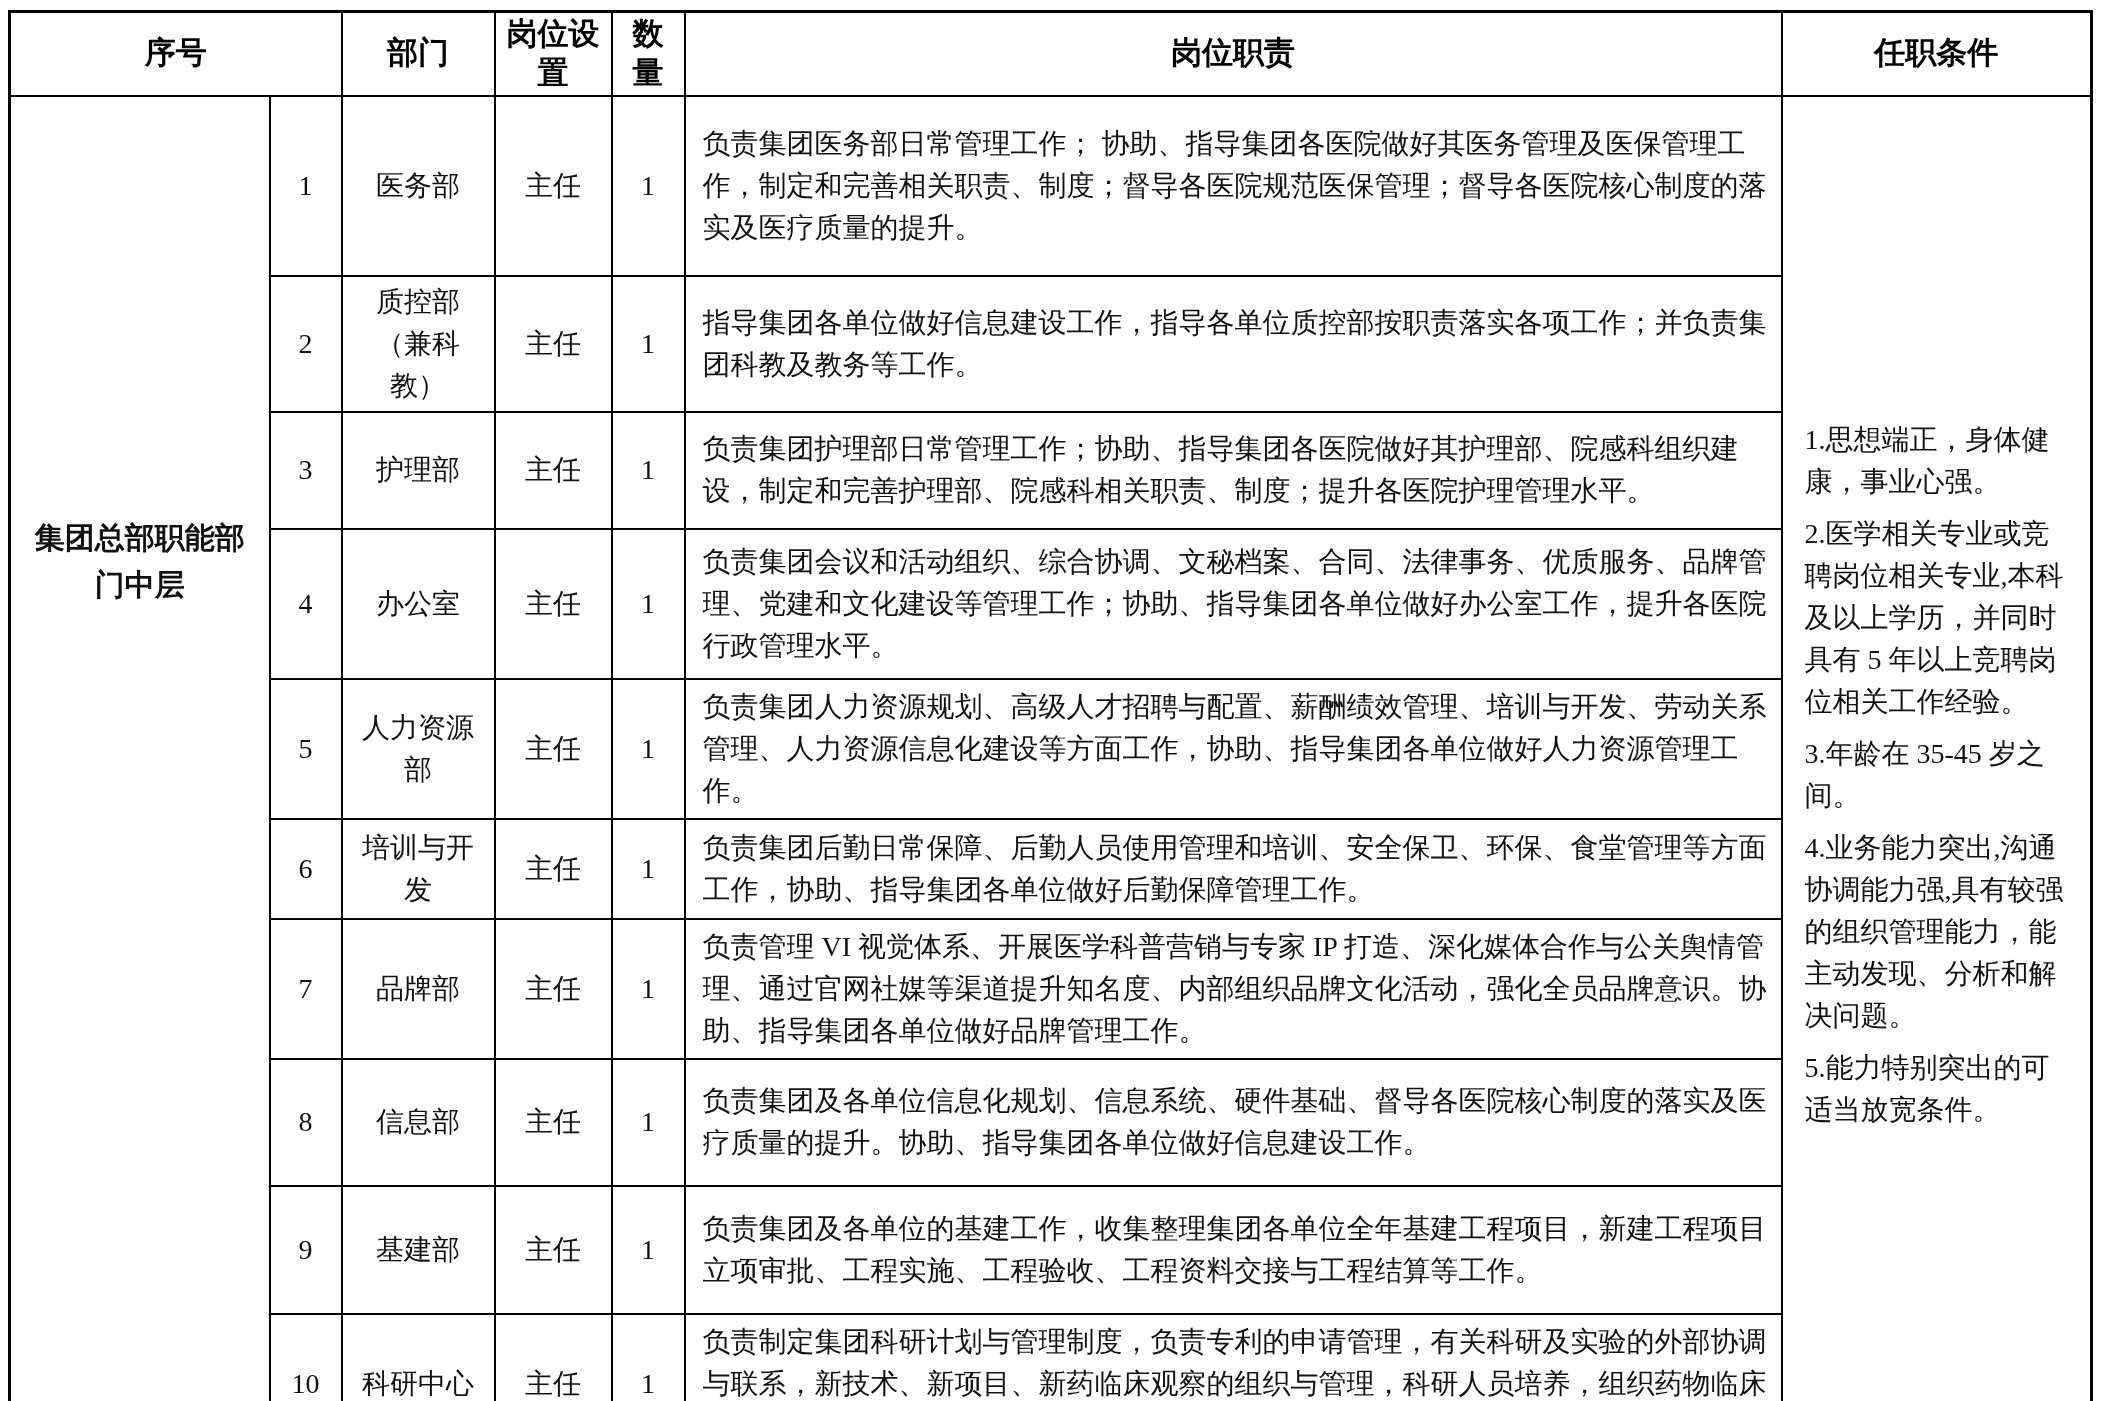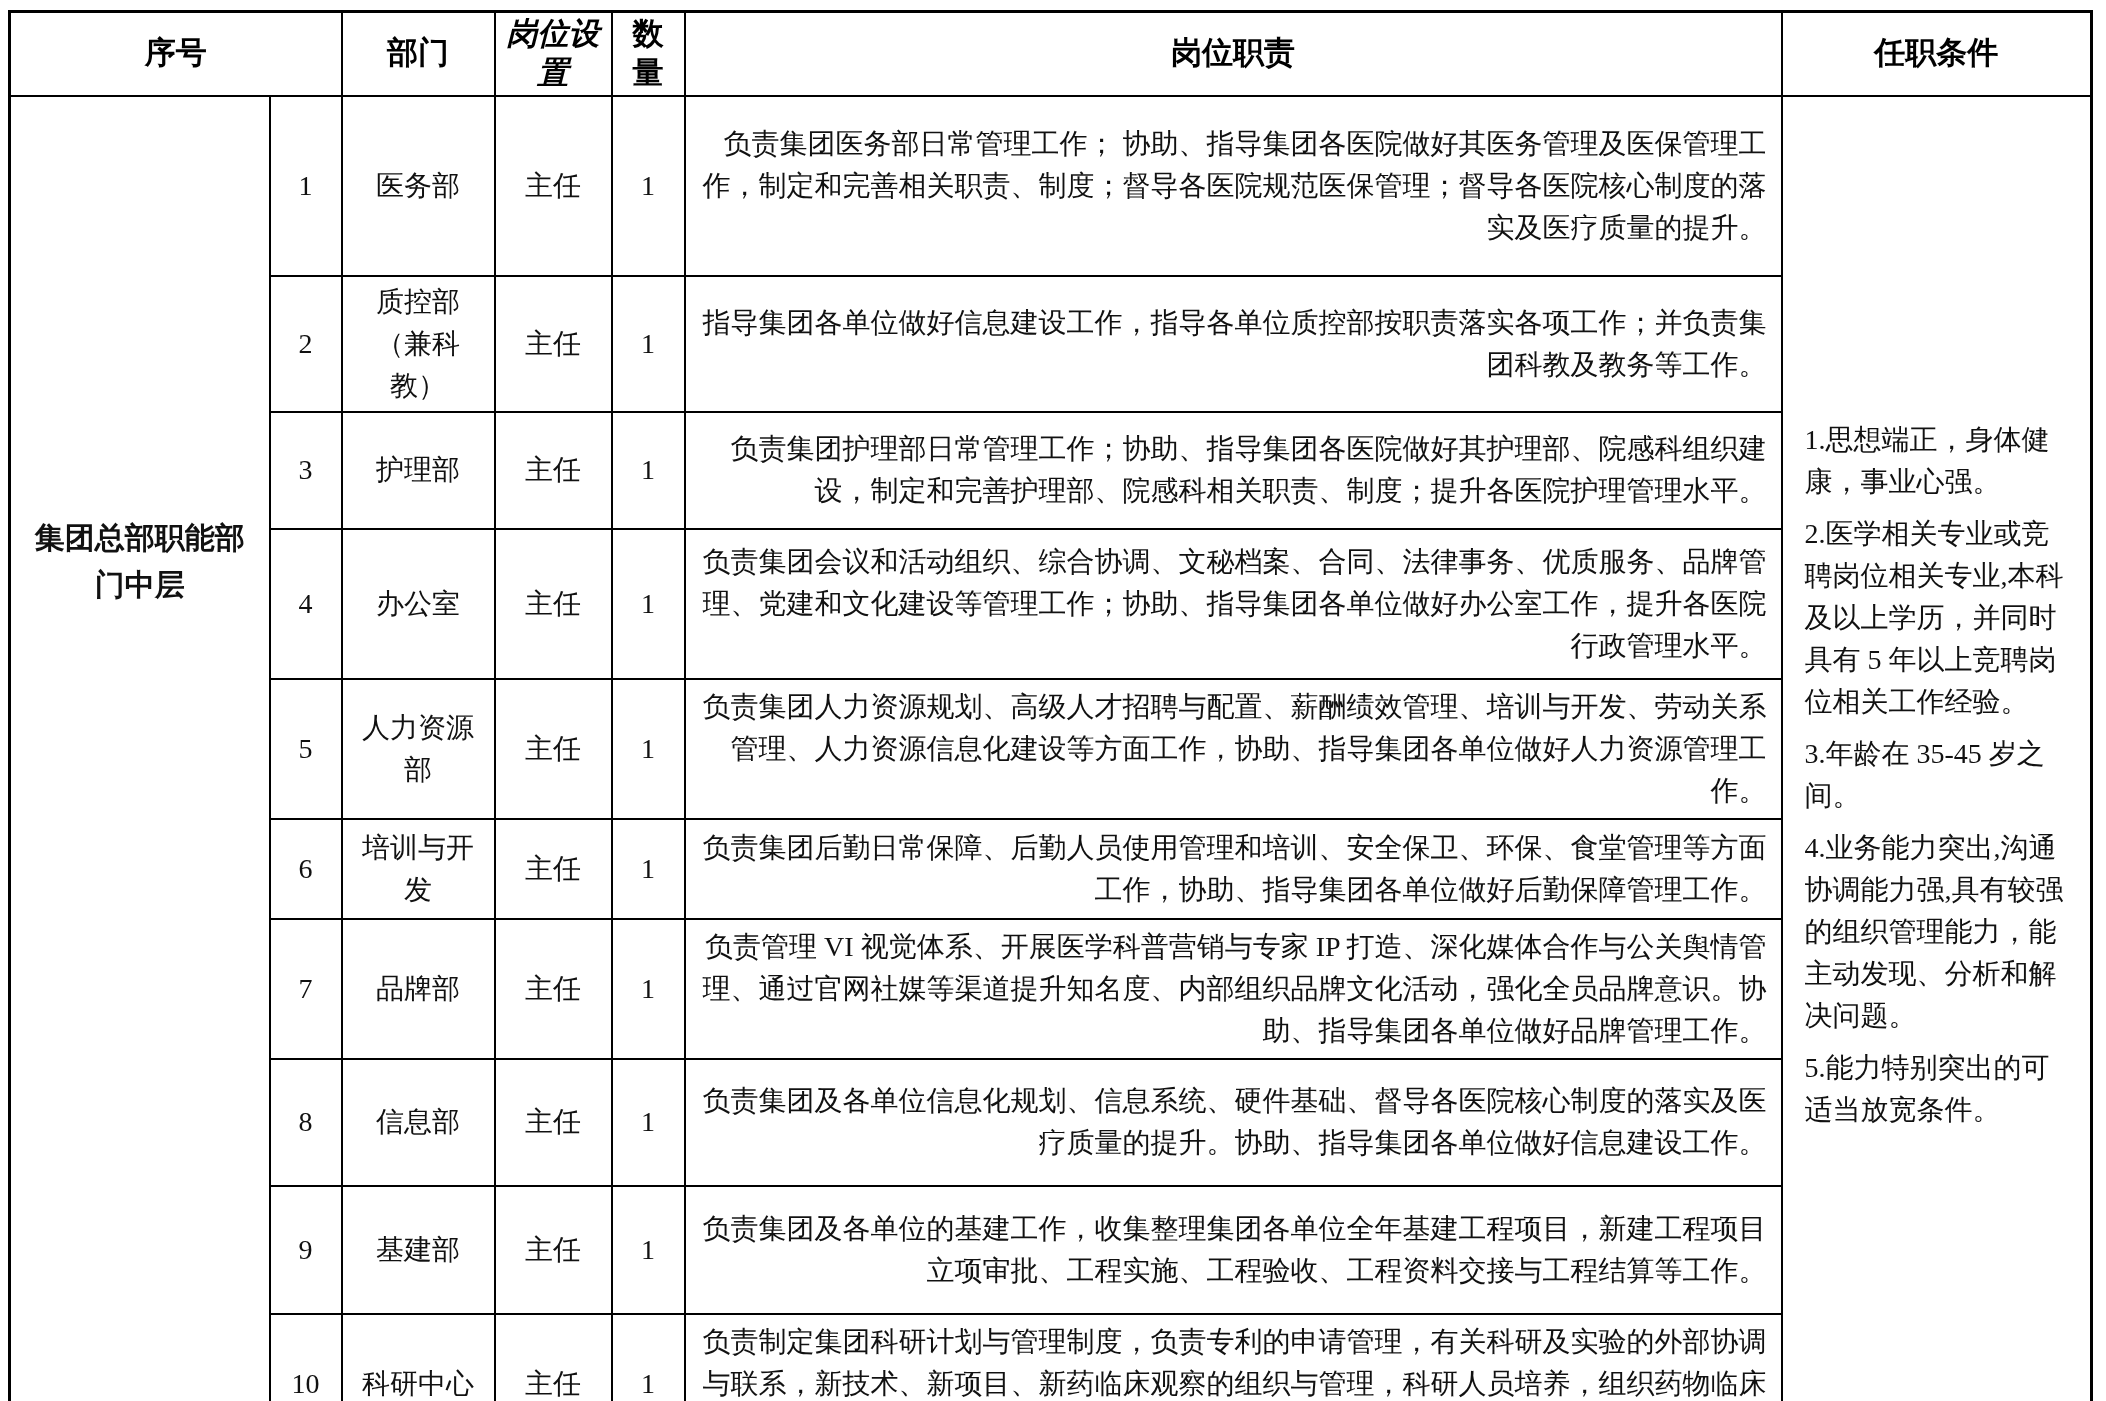--- a/index.html
+++ b/index.html
@@ -35,32 +35,32 @@
     font-family: "Liberation Sans", "DejaVu Sans", sans-serif;
     font-weight: 700;
     font-size: 31px;
     color: #000000;
     text-align: center;
     vertical-align: middle;
     padding: 2px 6px;
     line-height: 1.25;
   }
   th.th-count { padding: 2px 18px; margin-top: 32px; }      
-  th.th-setting { padding: 2px 10px; font-style: italic; }    
+  th.th-setting { padding: 2px 10px; }    
 
   
   td {
     font-size: 28px;
     text-align: center;
     vertical-align: middle;
     padding: 4px 6px;
     line-height: 1.5;
   }
   td.duty-cell {
-    text-align: right;
+    text-align: left;
     padding: 6px 14px 6px 17px;
     line-height: 1.5;
   }
   td.group-cell {
     font-family: "Liberation Sans", "DejaVu Sans", sans-serif;
     font-weight: 700;
     font-size: 30px;
     line-height: 1.55;
     padding: 4px 12px 430px 12px; 
     vertical-align: middle;

